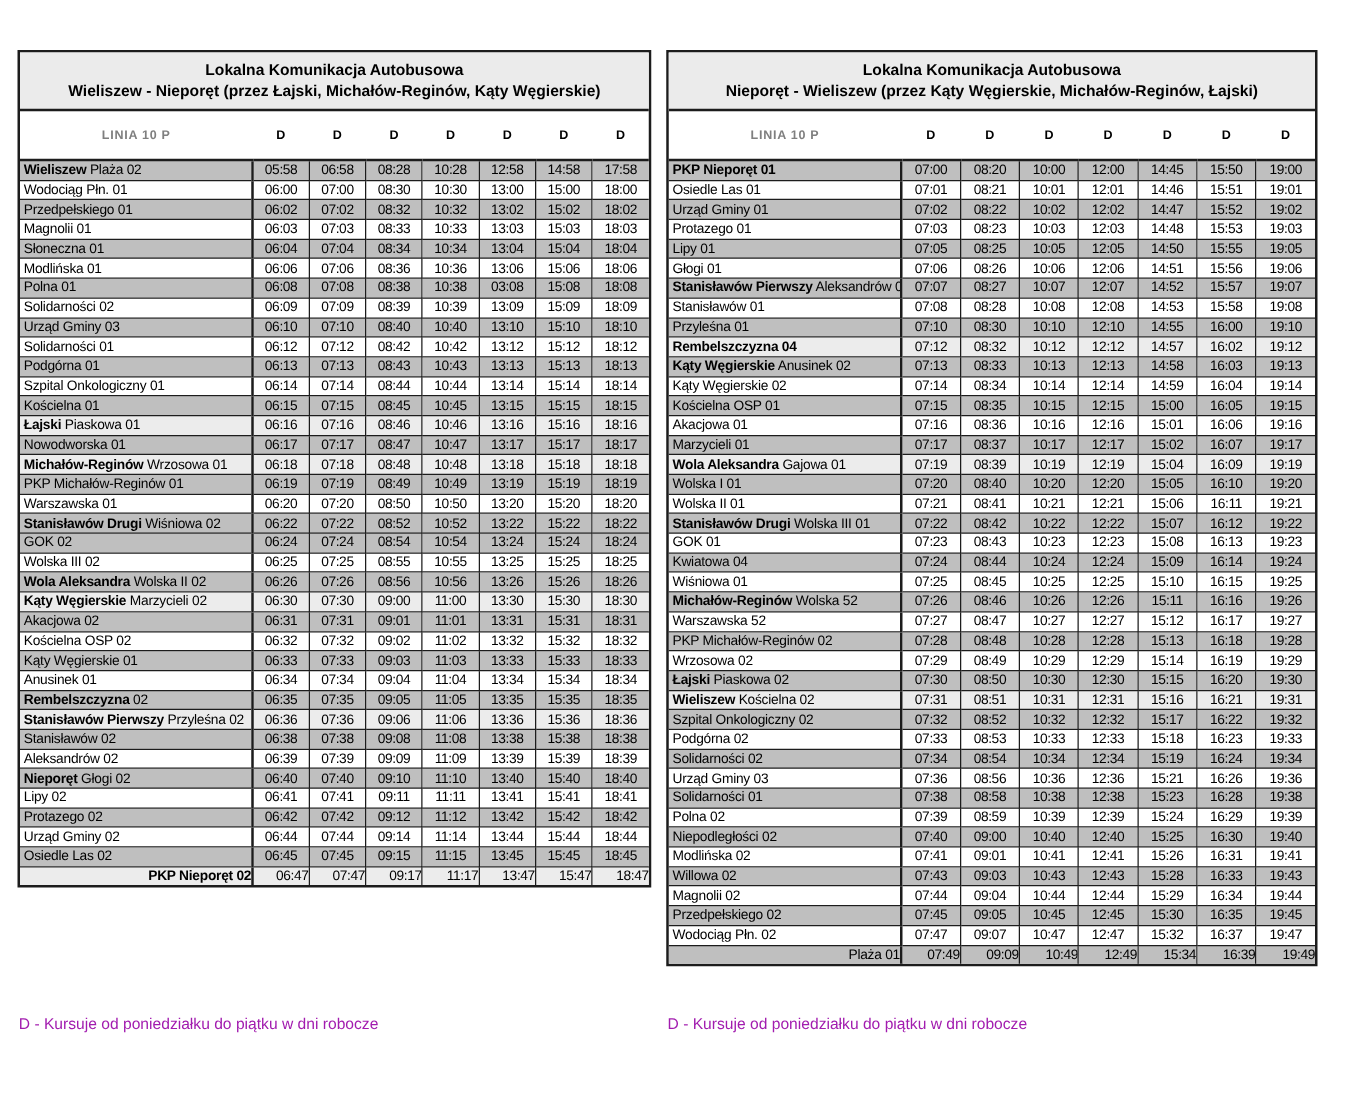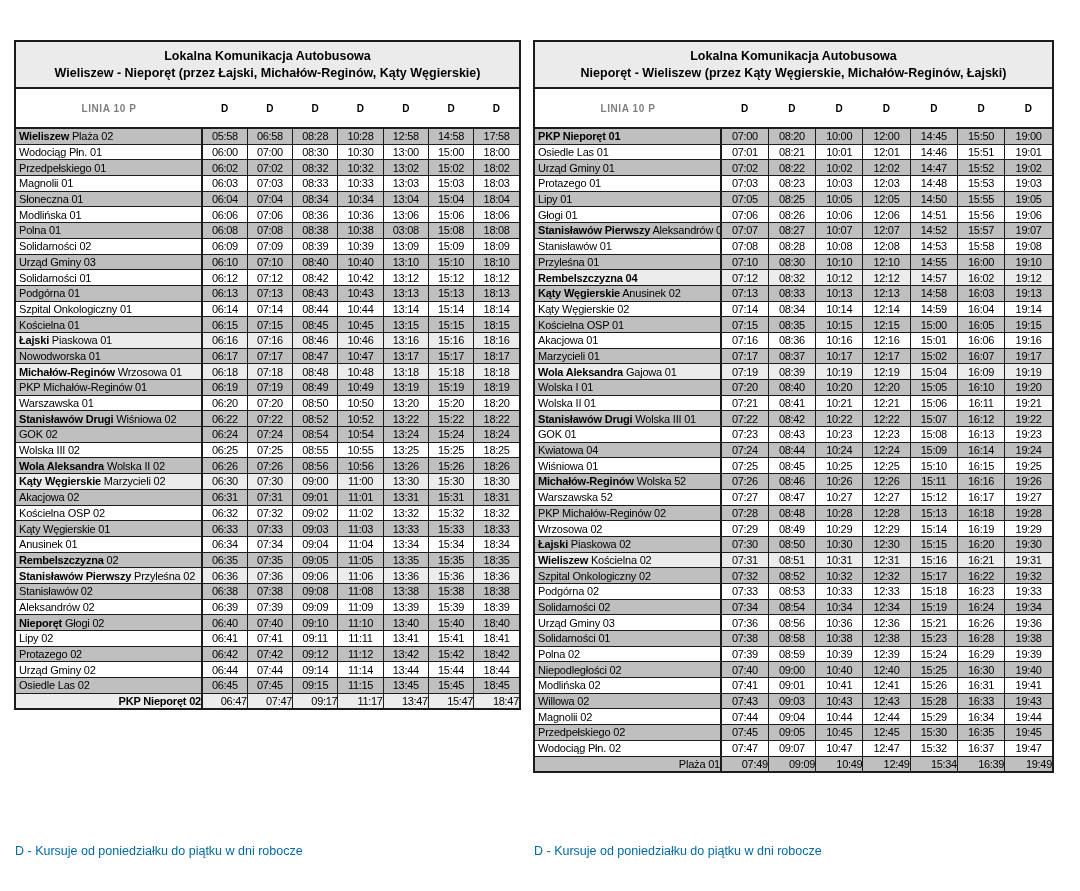--- a/index.html
+++ b/index.html
@@ -32,21 +32,21 @@
   tbody tr:last-child td{border-bottom:none;text-align:right;}
   td.name{
     border-left:none;border-right:2px solid #1c1c1c;text-align:left;
     padding-left:3px;letter-spacing:-0.2px;
   }
   td.time{text-align:center;letter-spacing:-0.3px;}
   td.time:last-child{border-right:none;}
   tr.dark td{background:#bfbfbf;}
   tr.light td{background:#ececec;}
   tr.none td{background:#ffffff;}
-  .footnote{position:absolute;top:844px;font-size:12.5px;color:#0369a1;}
+  .footnote{position:absolute;top:812px;font-size:12.5px;color:#a21caf;}
   #fn0{left:15px;}
   #fn1{left:534px;}
 </style>
 </head>
 <body>
 
 <div class="timetable" id="tt0">
   <div class="title">
     <div>Lokalna Komunikacja Autobusowa</div>
     <div>Wieliszew - Nieporęt (przez Łajski, Michałów-Reginów, Kąty Węgierskie)</div>

